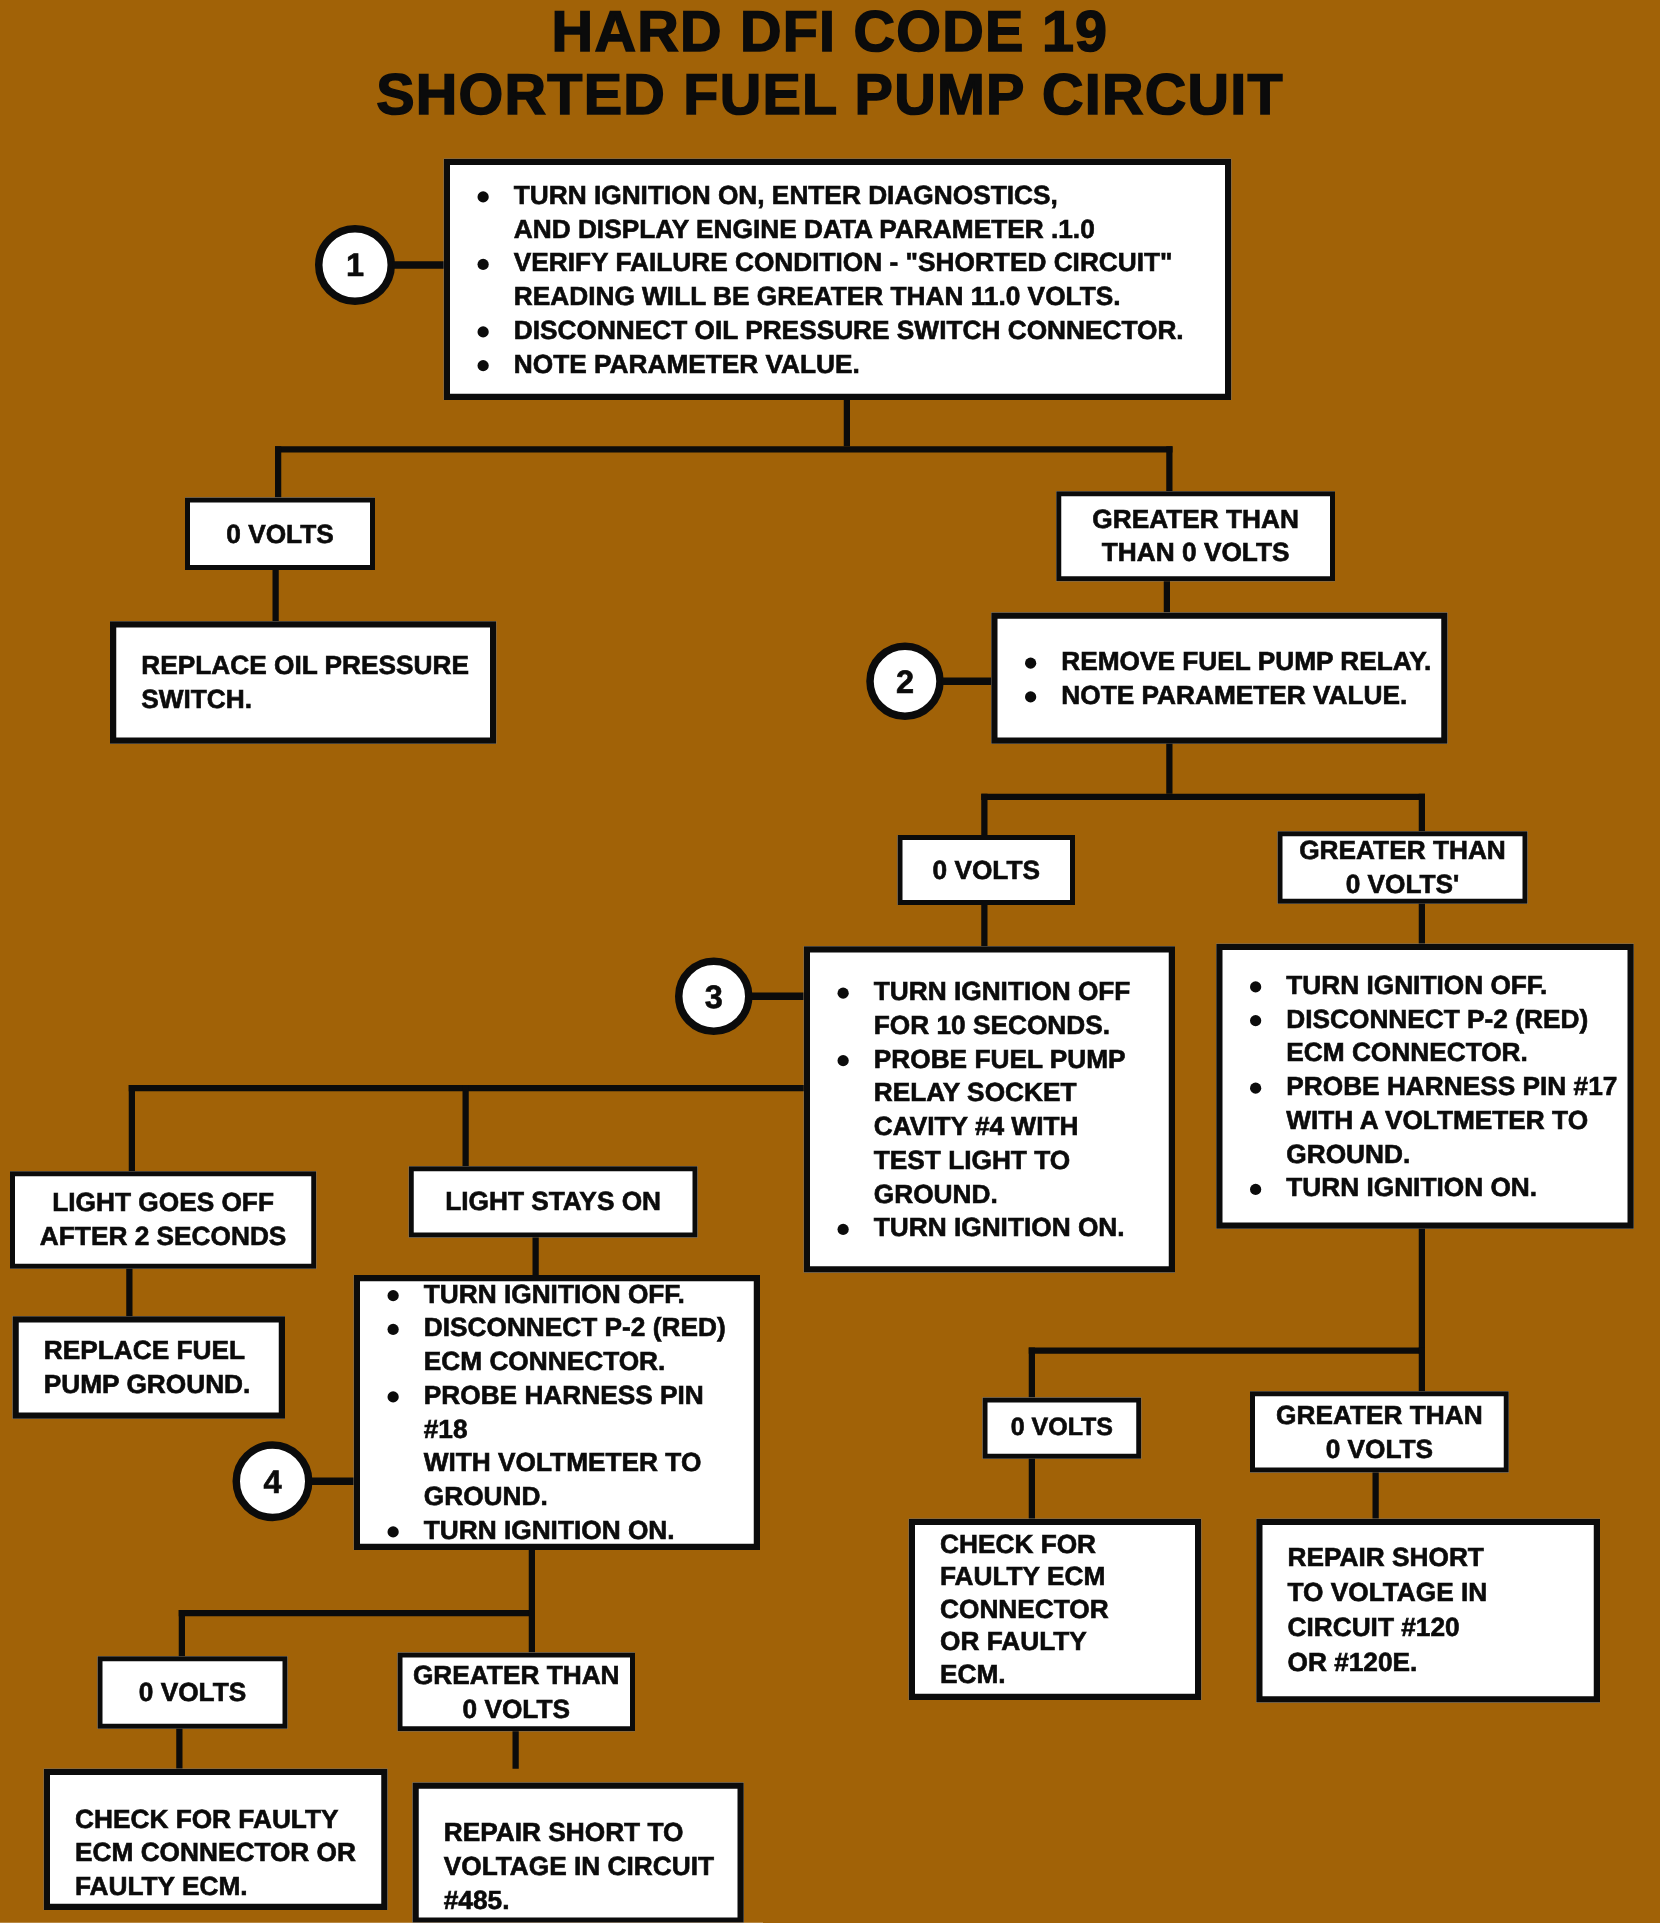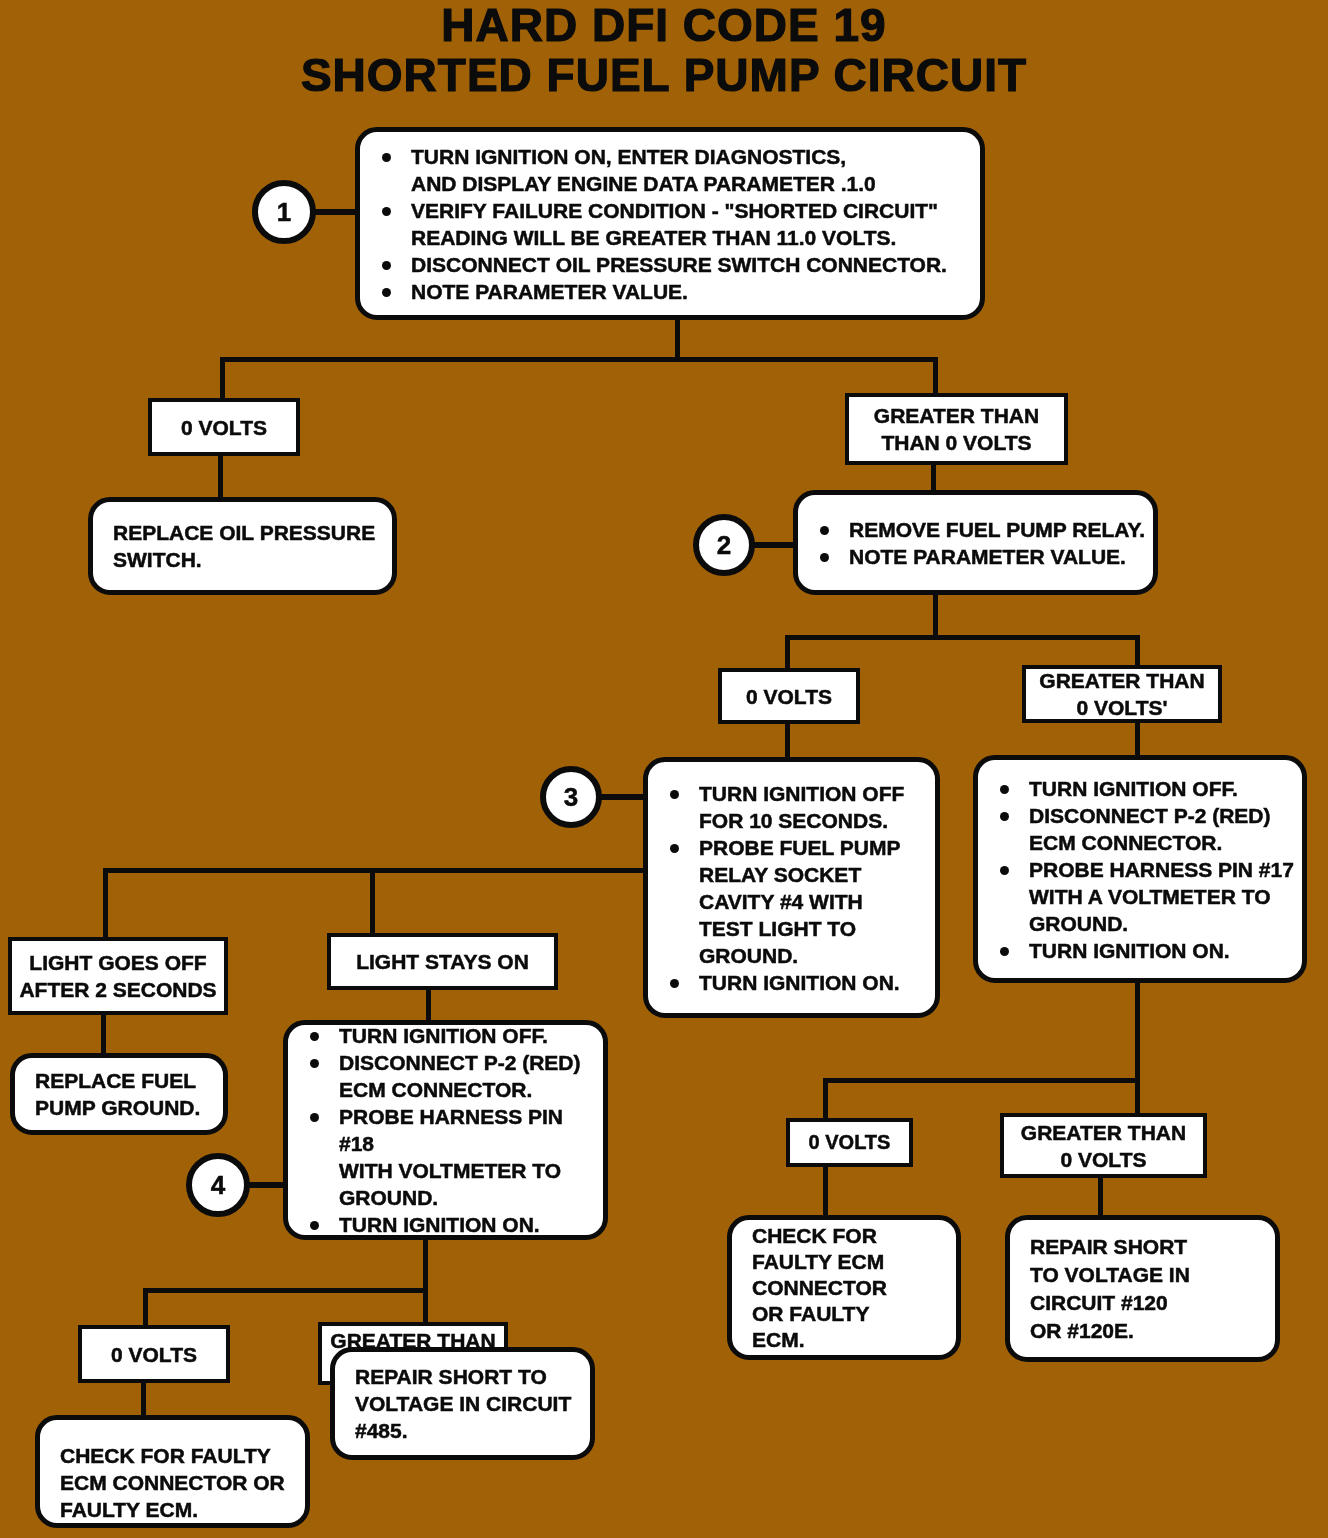--- a/index.html
+++ b/index.html
@@ -28,21 +28,21 @@
     position: absolute;
     border: 4px solid #0b0b0b;
     background: #fff;
     display: flex;
     align-items: center;
     font-weight: bold;
     font-size: 21px;
     line-height: 27px;
     -webkit-text-stroke: 0.5px #0b0b0b;
   }
-  .box.thick { border-width: 5px; border-radius: 22px; }
+  .box.thick { border-width: 5px; }
   .label-box { justify-content: center; text-align: center; }
   .result-box { justify-content: flex-start; text-align: left; padding-left: 20px; padding-right: 8px; }
   .pre { white-space: pre-line; }
   .bullets {
     display: flex;
     flex-direction: column;
     gap: 0px;
     padding: 10px 8px 10px 18px;
     width: 100%;
   }
@@ -206,21 +206,21 @@
           <span class="dot"></span>
           <span class="pre">TURN IGNITION ON.</span>
         </div>
     </div>
   </div>
 
   <div class="line" style="left:103px; top:868px; width:540px; height:5px;"></div>
   <div class="line" style="left:103px; top:868px; width:5px; height:69px;"></div>
   <div class="line" style="left:370px; top:868px; width:5px; height:65px;"></div>
 
-  <div class="box label-box" style="left:8px; top:937px; width:220px; height:78px;">
+  <div class="box label-box" style="left:8px; top:937px; width:245px; height:78px;">
     <div class="pre">LIGHT GOES OFF
 AFTER 2 SECONDS</div>
   </div>
   <div class="line" style="left:101px; top:1015px; width:5px; height:38px;"></div>
   <div class="box thick result-box" style="left:10px; top:1053px; width:218px; height:82px;">
     <div class="pre">REPLACE FUEL
 PUMP GROUND.</div>
   </div>
 
   <div class="box label-box" style="left:327px; top:933px; width:231px; height:57px;">
@@ -270,21 +270,21 @@
     <div class="pre">CHECK FOR FAULTY
 ECM CONNECTOR OR
 FAULTY ECM.</div>
   </div>
 
   <div class="box label-box" style="left:318px; top:1322px; width:190px; height:63px;">
     <div class="pre">GREATER THAN
 0 VOLTS</div>
   </div>
   <div class="line" style="left:410px; top:1385px; width:5px; height:30px;"></div>
-  <div class="box thick result-box" style="left:330px; top:1347px; width:265px; height:113px;">
+  <div class="box thick result-box" style="left:330px; top:1426px; width:265px; height:113px;align-items:flex-end;">
     <div class="pre">REPAIR SHORT TO
 VOLTAGE IN CIRCUIT
 #485.</div>
   </div>
 
   <div class="line" style="left:1135px; top:983px; width:5px; height:100px;"></div>
   <div class="line" style="left:823px; top:1078px; width:317px; height:5px;"></div>
   <div class="line" style="left:823px; top:1078px; width:5px; height:40px;"></div>
   <div class="line" style="left:1135px; top:1078px; width:5px; height:35px;"></div>
 

